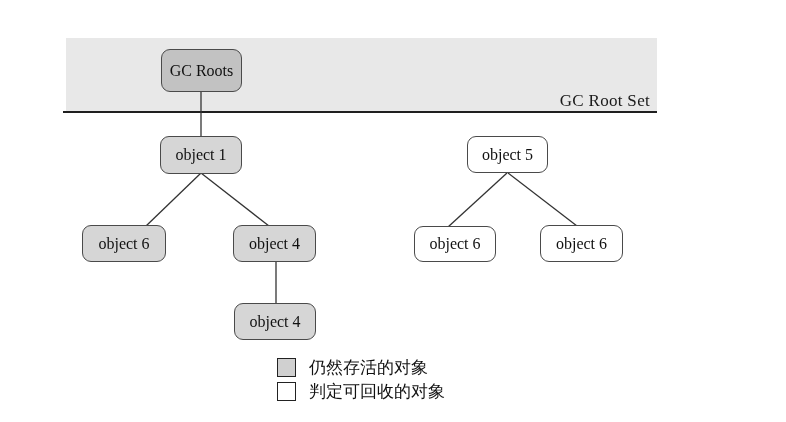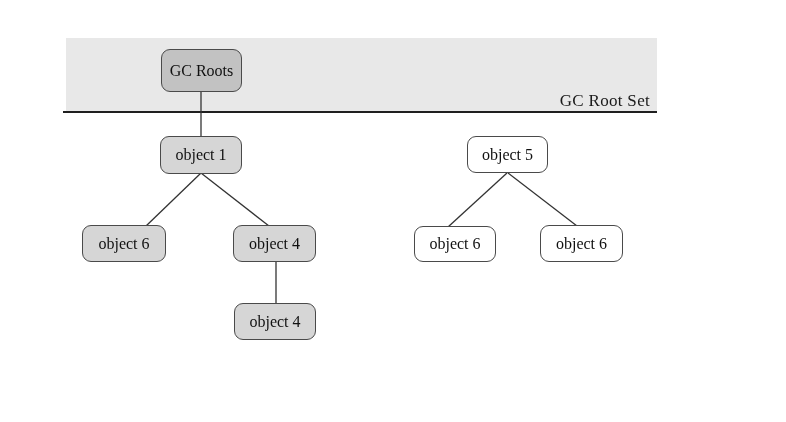--- a/index.html
+++ b/index.html
@@ -144,14 +144,24 @@
   <div class="node collect obj5">
     <span>object 5</span>
   </div>
   <div class="node collect obj6">
     <span>object 6</span>
   </div>
   <div class="node collect obj7">
     <span>object 6</span>
   </div>
 
+  <div class="legend">
+    <div class="legend-row">
+      <span class="legend-swatch alive"></span>
+      <span class="legend-label">仍然存活的对象</span>
+    </div>
+    <div class="legend-row">
+      <span class="legend-swatch collect"></span>
+      <span class="legend-label">判定可回收的对象</span>
+    </div>
+  </div>
 
 </div>
 
 </body></html>

